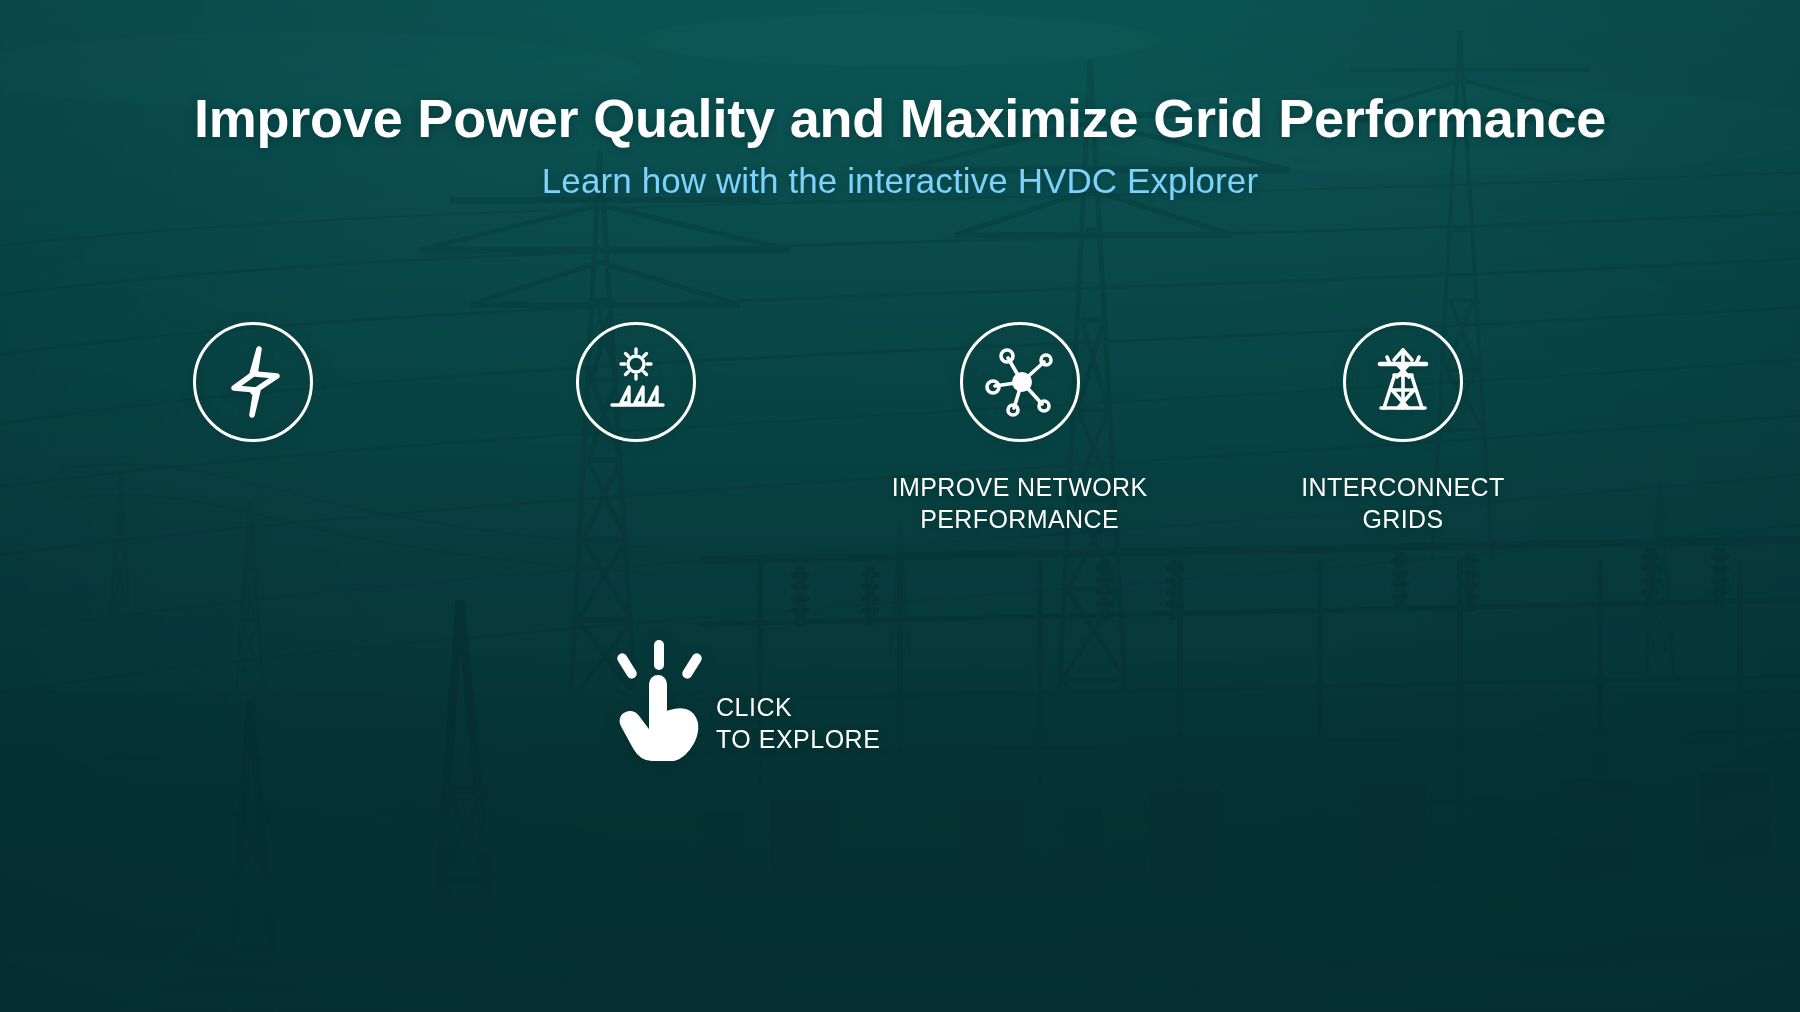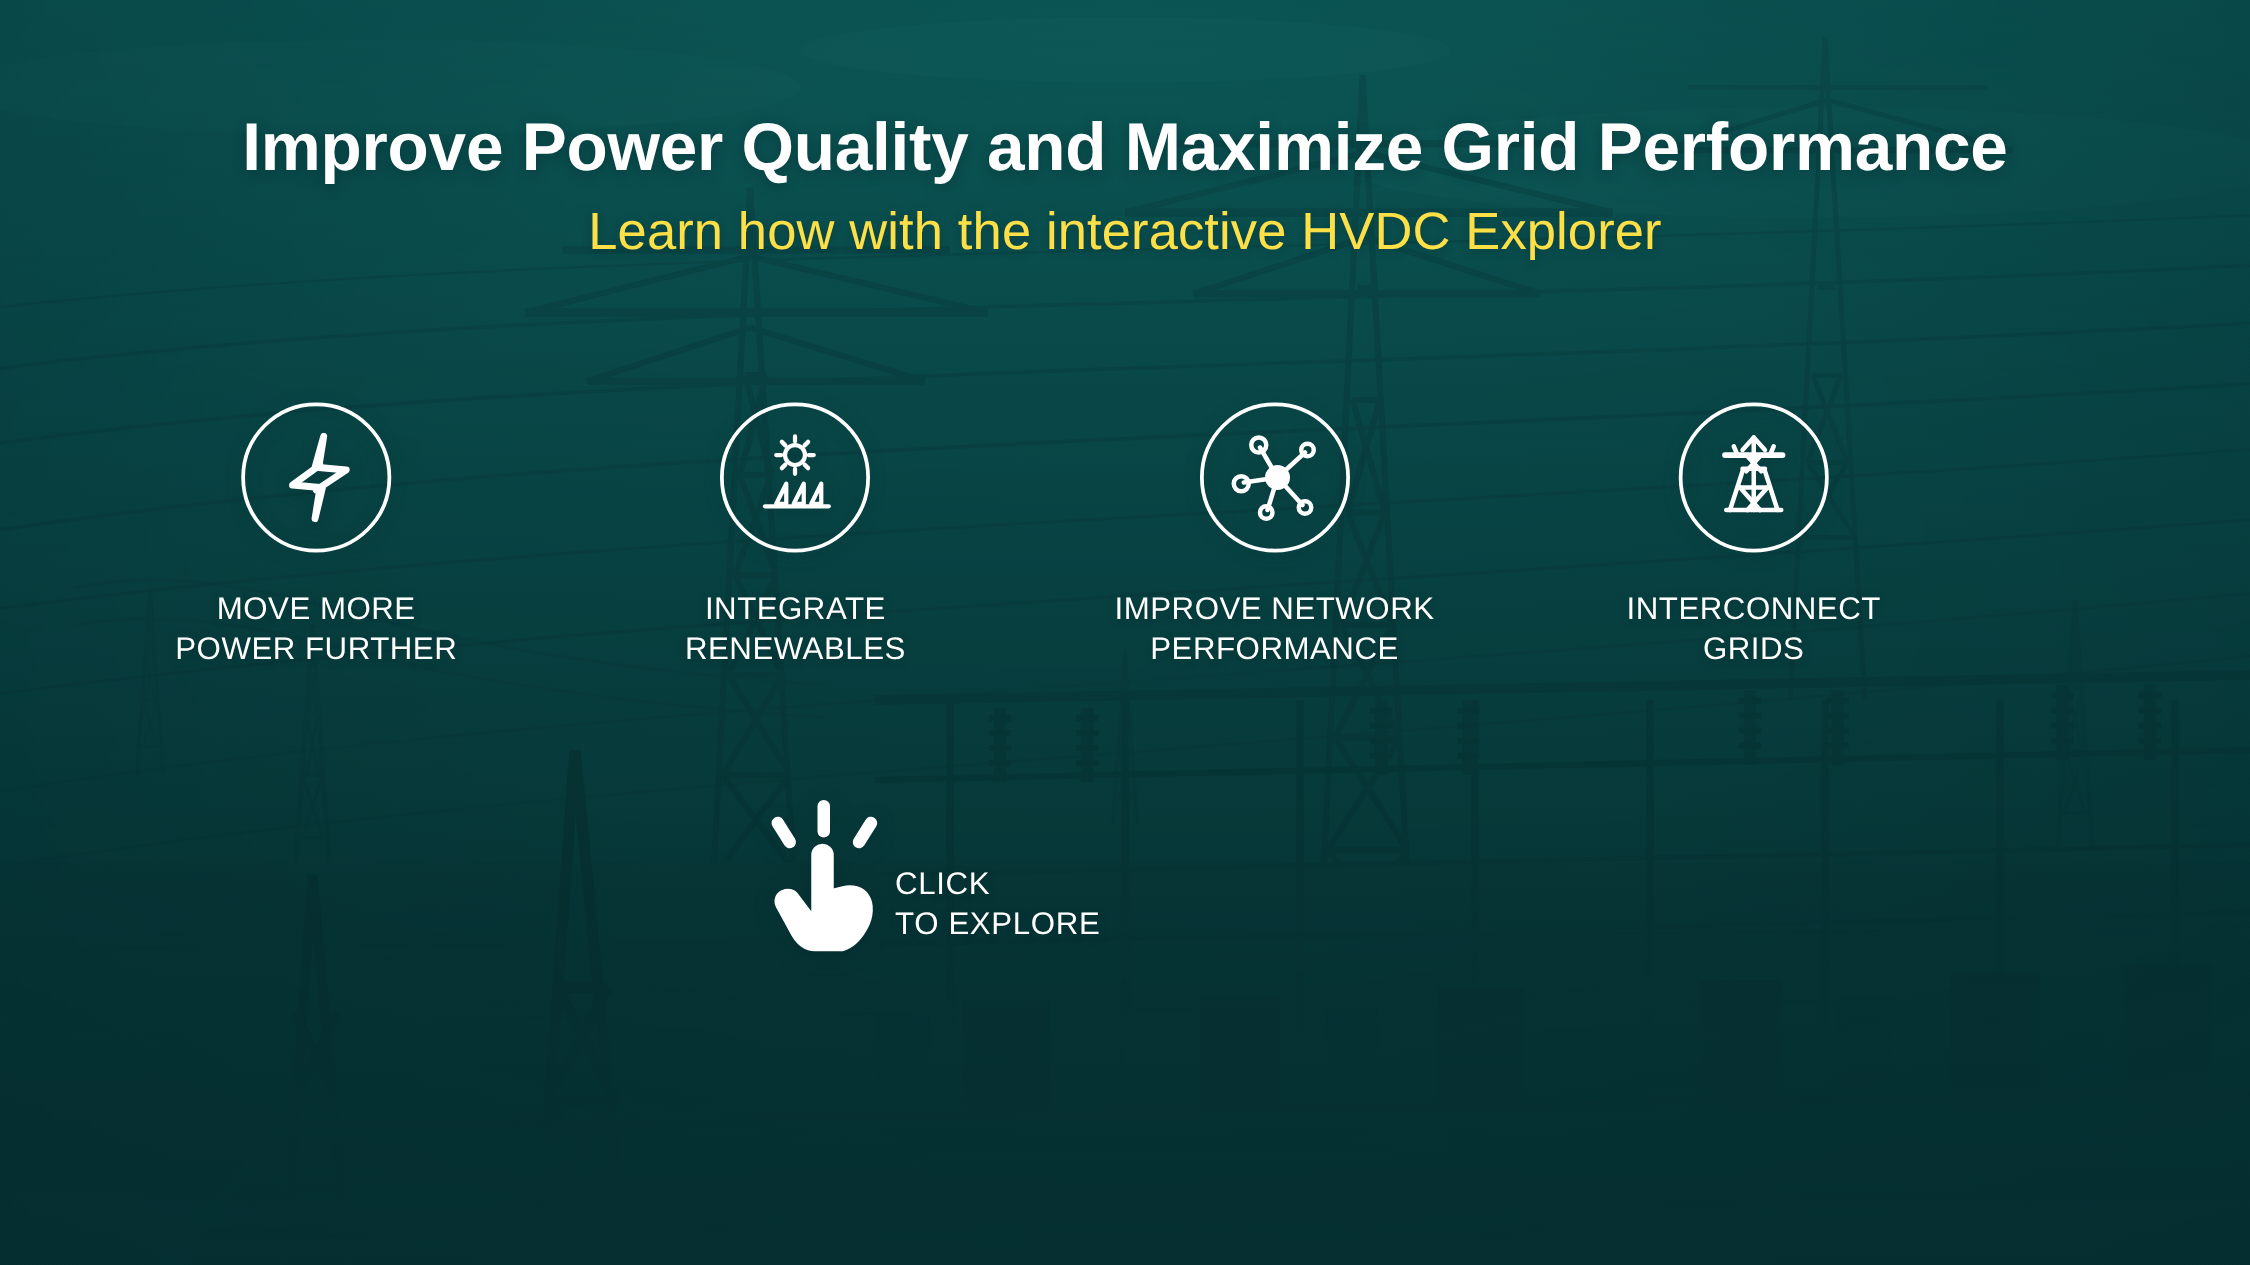--- a/index.html
+++ b/index.html
@@ -53,22 +53,22 @@
     font-weight:bold;
     letter-spacing:-0.2px;
     line-height:1.05;
     text-shadow:0 2px 10px rgba(0,40,42,0.45);
     white-space:nowrap;
   }
   .subheadline {
     position:absolute;
     left:0; right:0; top:161px;
     text-align:center;
-    color:#fde047;
-    font-size:42px;
+    color:#7dd3fc;
+    font-size:35px;
     font-weight:normal;
     letter-spacing:0.1px;
     text-shadow:0 2px 8px rgba(0,40,42,0.40);
     white-space:nowrap;
   }
 
   
   #features {
     position:absolute;
     top:322px; left:108px;
@@ -298,41 +298,37 @@
     <div id="features">
 
       <div class="feature">
         <div class="icon-circle">
           <span>
             <svg width="62" height="72" viewBox="0 0 62 72" fill="none" stroke="#ffffff" stroke-width="5.5" stroke-linejoin="round" stroke-linecap="round">
               <path d="M37,3 L33,28 L55,30 L31,46 L36,44 L30,69 L34,44 L12,42 L34,26 L30,28 Z"></path>
             </svg>
           </span>
         </div>
-        <div class="feature-label">MOVE MORE
-POWER FURTHER</div>
       </div>
 
       <div class="feature">
         <div class="icon-circle">
           <span>
             <svg width="74" height="70" viewBox="0 0 74 70" fill="none" stroke="#ffffff" stroke-width="3.4" stroke-linecap="round" stroke-linejoin="round">
               <circle cx="37" cy="17" r="8"></circle>
               <path d="M37,2 V6 M37,28 V32 M22,17 H26 M48,17 H52
                        M26.5,6.5 L29.3,9.3 M44.7,24.7 L47.5,27.5
                        M47.5,6.5 L44.7,9.3 M29.3,24.7 L26.5,27.5"></path>
               <path d="M22,56 L30,40 L30,56 Z"></path>
               <path d="M36,56 L44,40 L44,56 Z"></path>
               <path d="M50,56 L58,40 L58,56 Z"></path>
               <path d="M13,58 H64"></path>
             </svg>
           </span>
         </div>
-        <div class="feature-label">INTEGRATE
-RENEWABLES</div>
       </div>
 
       <div class="feature">
         <div class="icon-circle">
           <span>
             <svg width="72" height="72" viewBox="0 0 72 72" fill="none" stroke="#ffffff" stroke-width="3.6" stroke-linecap="round" stroke-linejoin="round">
               <path d="M38,36 L24,12 M38,36 L11,40 M38,36 L60,16 M38,36 L58,58 M38,36 L30,62"></path>
               <circle cx="38" cy="36" r="10" fill="#ffffff" stroke="none"></circle>
               <circle cx="23" cy="10" r="6"></circle>
               <circle cx="9" cy="41" r="6"></circle>

